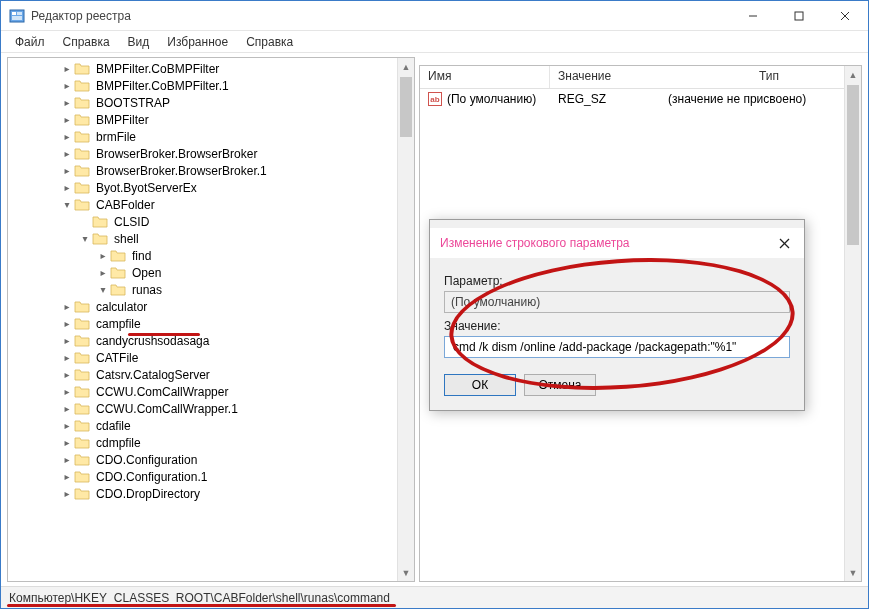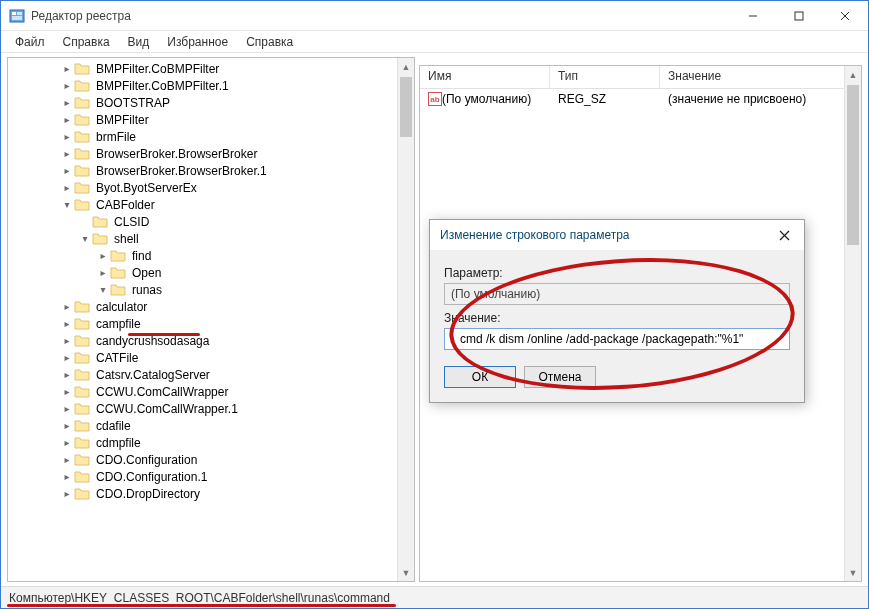--- a/index.html
+++ b/index.html
@@ -146,20 +146,21 @@
   }
   .list-row {
     display: flex;
     height: 20px;
     align-items: center;
   }
   .list-cell {
     padding: 0 8px;
     display: flex;
     align-items: center;
+    gap: 5px;
     overflow: hidden;
     white-space: nowrap;
   }
   .val-icon {
     width: 14px; height: 14px;
     background: #fff;
     border: 1px solid #d0534e;
     display: inline-flex; align-items: center; justify-content: center;
     font-size: 8px; font-weight: 700; color: #d0534e;
   }
@@ -192,22 +193,23 @@
     display: flex;
     flex-direction: column;
     z-index: 50;
   }
   .dialog-title {
     height: 30px;
     background: #fff;
     display: flex;
     align-items: center;
     padding-left: 10px;
-    color: #0c4a6e;
+    color: #ec4899;
     font-size: 12px;
+    margin-top: 8px;
   }
   .dialog-title .close {
     width: 40px; height: 30px;
     display: flex; align-items: center; justify-content: center;
     color: #333;
     margin-left: auto;
   }
   .dialog-body {
     padding: 10px 14px 6px 14px;
   }
@@ -219,21 +221,21 @@
   .dlg-ro {
     border: 1px solid #b5b5b5;
     background: #f0f0f0;
     padding: 3px 6px;
     color: #444;
     margin-bottom: 6px;
   }
   .dlg-input {
     width: 100%;
     border: 1px solid #7aa7d8;
-    padding: 3px 15px;
+    padding: 3px 8px;
     font-family: inherit;
     font-size: 12px;
     outline: none;
   }
   .dialog-buttons {
     display: flex;
     gap: 8px;
     padding: 10px 14px 14px;
   }
   .btn {
@@ -572,22 +574,22 @@
         <div class="sb-thumb"></div>
         <div class="sb-arrow" style="position:absolute;bottom:0;width:100%">▼</div>
       </div>
 
       <div class="underline-red" style="left:120px; top:275px; width:72px;"></div>
     </div>
 
     <div class="right-pane">
       <div class="list-header">
         <div class="list-col" style="width:130px">Имя</div>
+        <div class="list-col" style="flex:1;border-right:none">Значение</div>
         <div class="list-col" style="width:110px">Тип</div>
-        <div class="list-col" style="flex:1;border-right:none">Значение</div>
       </div>
       <div class="list-row">
         <div class="list-cell" style="width:130px">
           <span class="val-icon">ab</span>
           <span>(По умолчанию)</span>
         </div>
         <div class="list-cell" style="width:110px">REG_SZ</div>
         <div class="list-cell" style="flex:1">(значение не присвоено)</div>
       </div>
       <div class="scrollbar-v">

